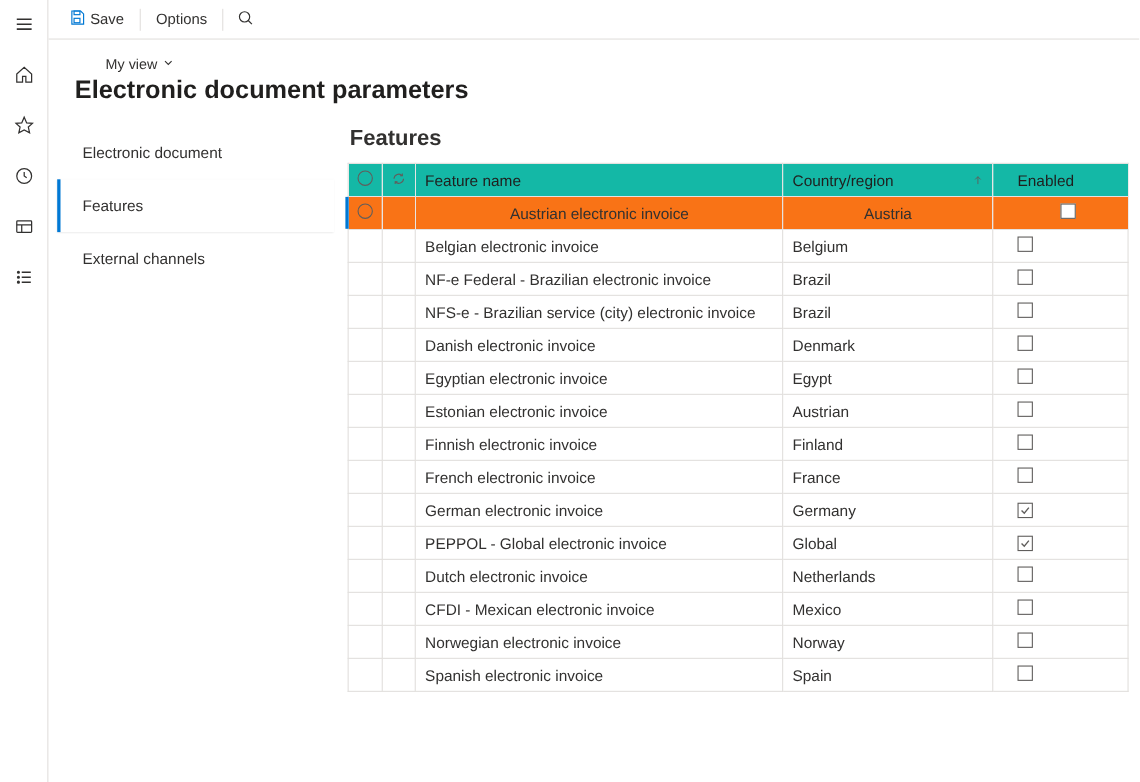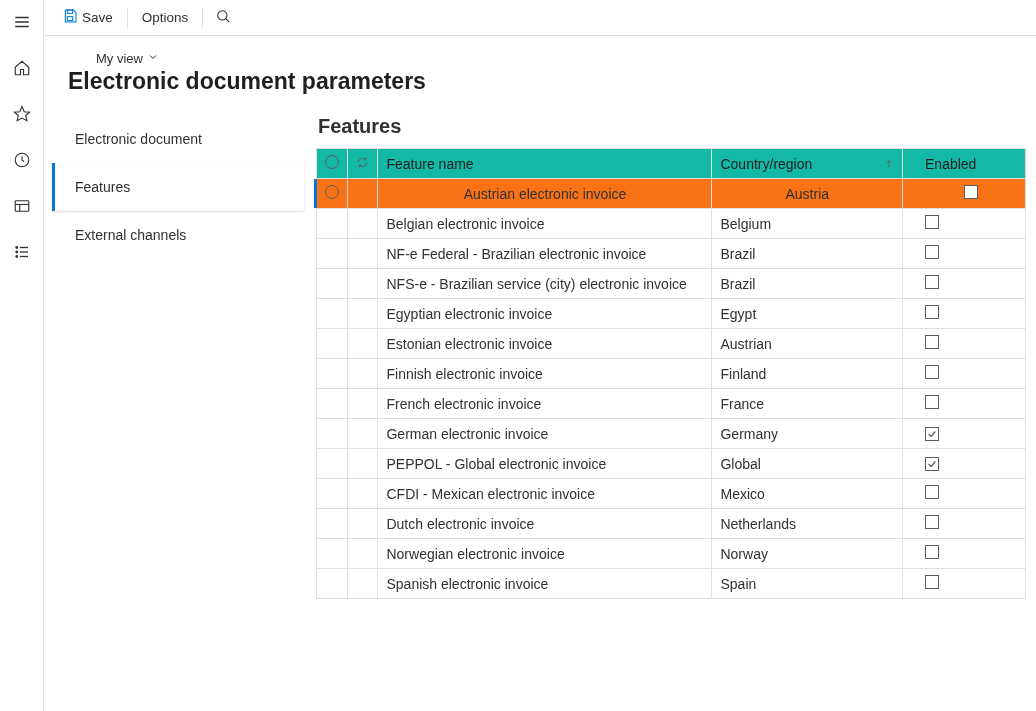--- a/index.html
+++ b/index.html
@@ -342,20 +342,27 @@
             <tr>
               <td class="sel-col"></td>
               <td class="ref-col"></td>
               <td class="name-col">NFS-e - Brazilian service (city) electronic invoice</td>
               <td class="ctry-col">Brazil</td>
               <td class="en-col"><span class="chk"></span></td>
             </tr>
             <tr>
               <td class="sel-col"></td>
               <td class="ref-col"></td>
+              <td class="name-col">Danish electronic invoice</td>
+              <td class="ctry-col">Denmark</td>
+              <td class="en-col"><span class="chk"></span></td>
+            </tr>
+            <tr>
+              <td class="sel-col"></td>
+              <td class="ref-col"></td>
               <td class="name-col">Egyptian electronic invoice</td>
               <td class="ctry-col">Egypt</td>
               <td class="en-col"><span class="chk"></span></td>
             </tr>
             <tr>
               <td class="sel-col"></td>
               <td class="ref-col"></td>
               <td class="name-col">Estonian electronic invoice</td>
               <td class="ctry-col">Austrian</td>
               <td class="en-col"><span class="chk"></span></td>
@@ -392,34 +399,34 @@
               <td class="ctry-col">Global</td>
               <td class="en-col"><span class="chk checked">
                   <svg viewBox="0 0 24 24" fill="none" stroke="currentColor" stroke-width="3">
                     <polyline points="4 12 10 18 20 6"></polyline>
                   </svg>
                 </span></td>
             </tr>
             <tr>
               <td class="sel-col"></td>
               <td class="ref-col"></td>
+              <td class="name-col">Dutch electronic invoice</td>
+              <td class="ctry-col">Netherlands</td>
+              <td class="en-col"><span class="chk"></span></td>
+            </tr>
+            <tr>
+              <td class="sel-col"></td>
+              <td class="ref-col"></td>
               <td class="name-col">CFDI - Mexican electronic invoice</td>
               <td class="ctry-col">Mexico</td>
               <td class="en-col"><span class="chk"></span></td>
             </tr>
             <tr>
               <td class="sel-col"></td>
               <td class="ref-col"></td>
-              <td class="name-col">Dutch electronic invoice</td>
-              <td class="ctry-col">Netherlands</td>
-              <td class="en-col"><span class="chk"></span></td>
-            </tr>
-            <tr>
-              <td class="sel-col"></td>
-              <td class="ref-col"></td>
               <td class="name-col">Norwegian electronic invoice</td>
               <td class="ctry-col">Norway</td>
               <td class="en-col"><span class="chk"></span></td>
             </tr>
             <tr>
               <td class="sel-col"></td>
               <td class="ref-col"></td>
               <td class="name-col">Spanish electronic invoice</td>
               <td class="ctry-col">Spain</td>
               <td class="en-col"><span class="chk"></span></td>

